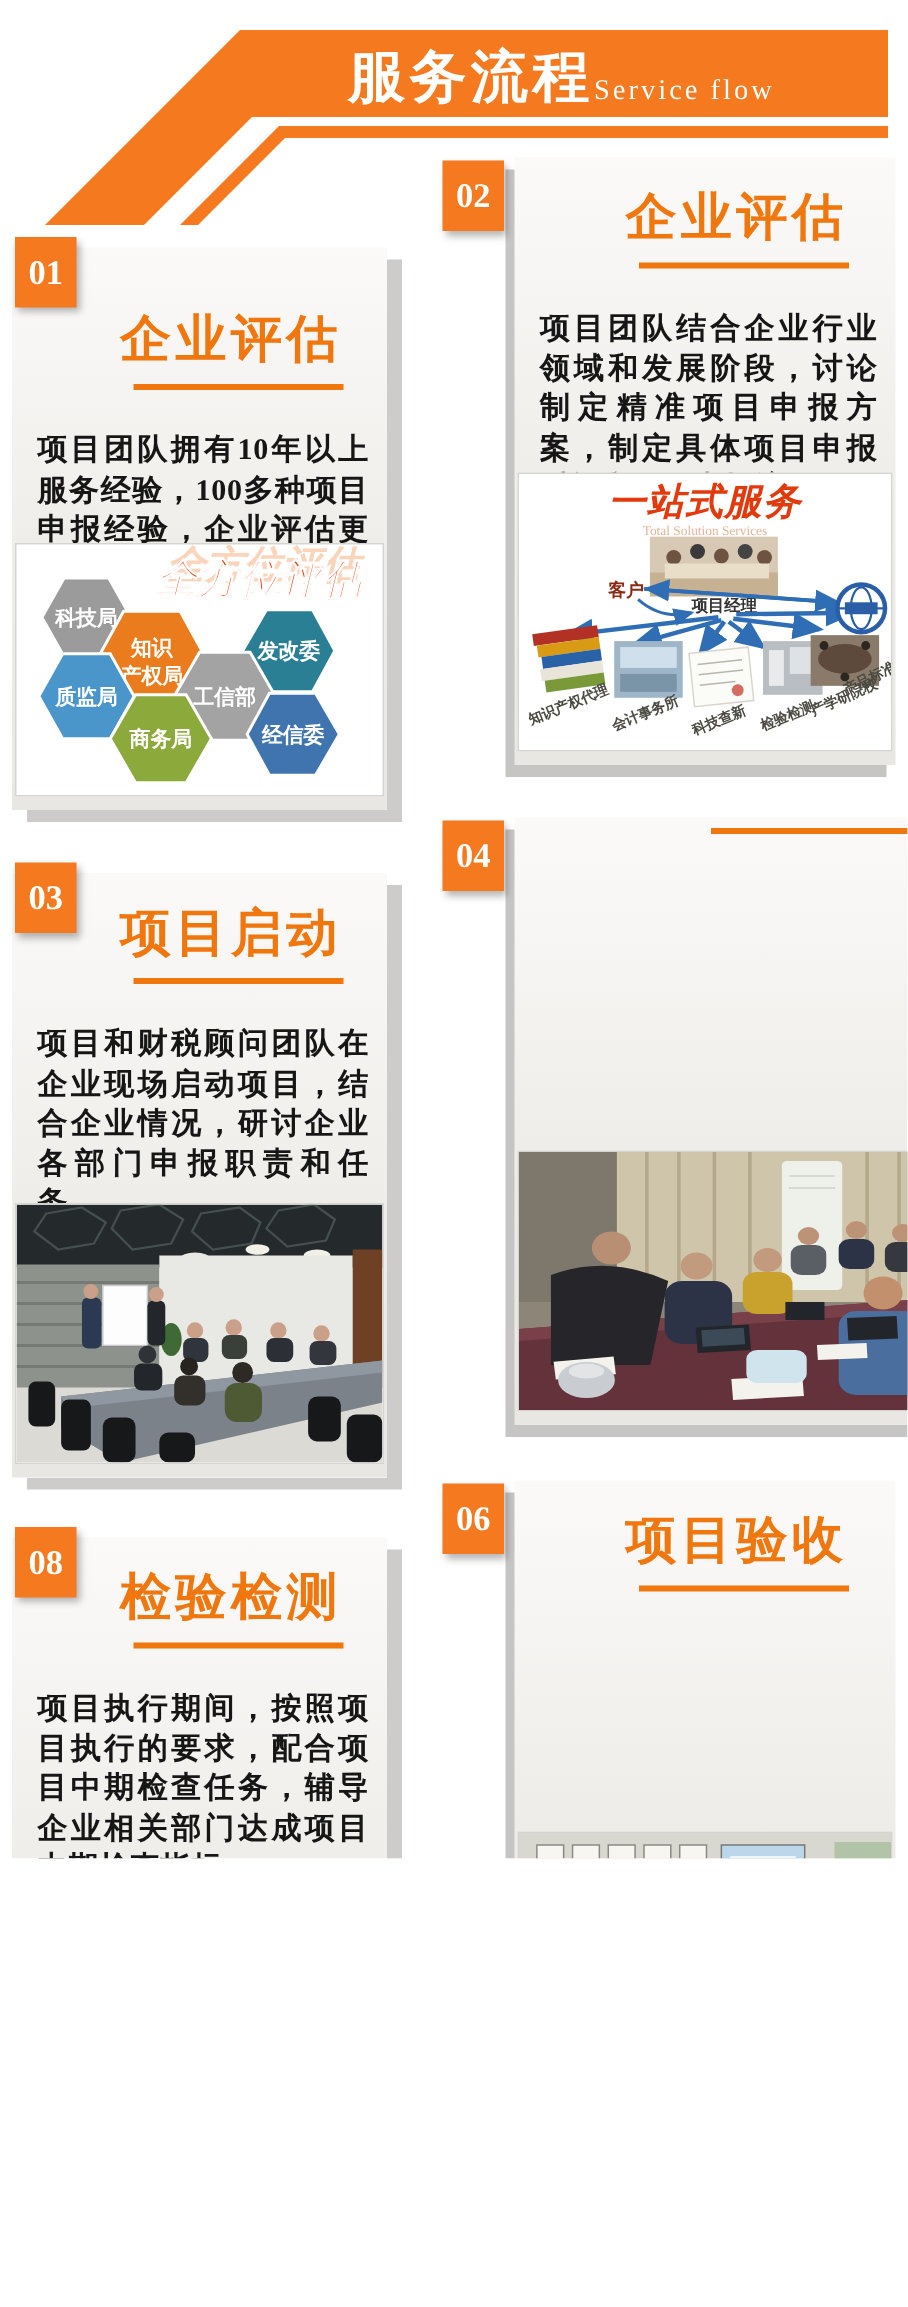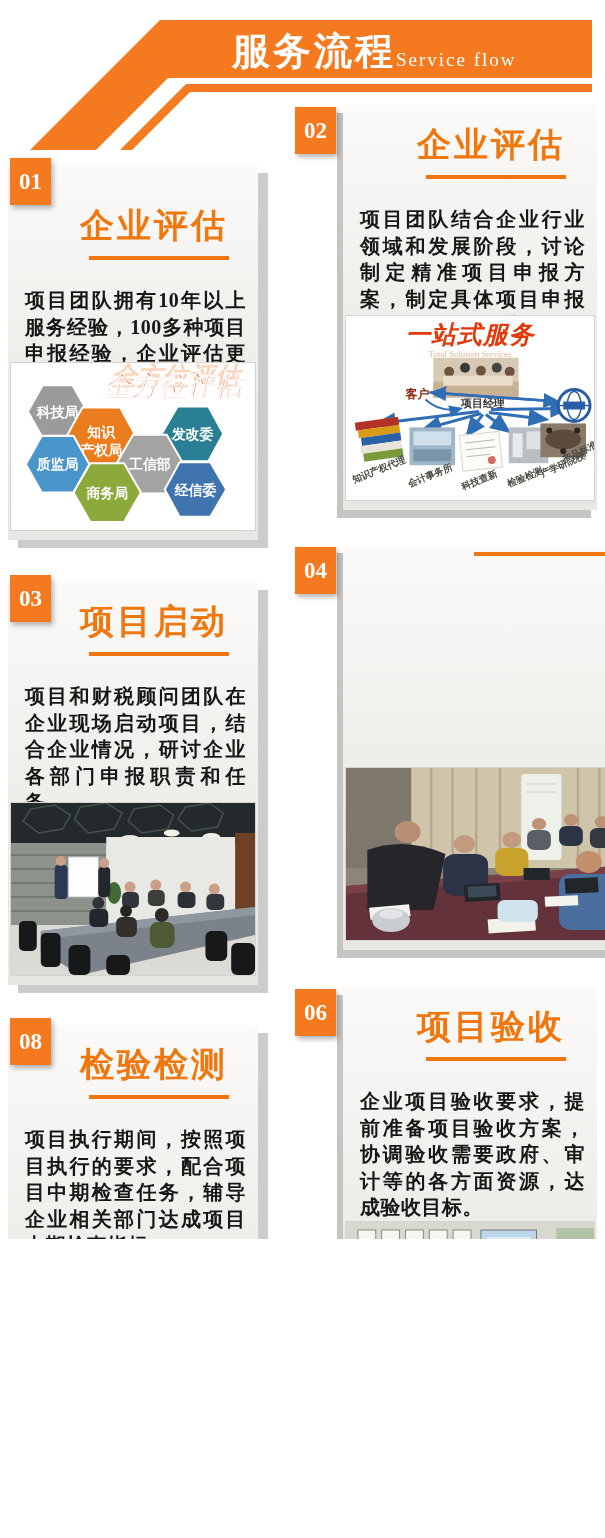--- a/index.html
+++ b/index.html
@@ -340,21 +340,20 @@
         <polygon points="8,122 54,112 40,132 0,140" fill="#8d9498"></polygon>
         <rect x="64" y="84" width="16" height="30" rx="2" fill="#d9dcd8" stroke="#b5b8b4"></rect>
       </svg>
     </div>
   </section>
 
   <section class="panel right s6">
     <div class="badge">06</div>
     <h2 class="title">项目验收</h2>
     <div class="rule"></div>
-    <p class="body">企业项目验收要求，提前准备项目验收方案，协调验收需要政府、审计等的各方面资源，达成验收目标。</p>
     <div class="imgbox">
       <svg viewBox="0 0 250 158" preserveAspectRatio="none">
         <rect width="250" height="158" fill="#d9d8d0"></rect>
         <rect y="100" width="250" height="58" fill="#cdc5ae"></rect>
         <g fill="#f7f6f0" stroke="#8a8a82">
           <rect x="12" y="8" width="18" height="13"></rect>
             <rect x="36" y="8" width="18" height="13"></rect>
           <rect x="60" y="8" width="18" height="13"></rect>
             <rect x="84" y="8" width="18" height="13"></rect>
           <rect x="108" y="8" width="18" height="13"></rect>

